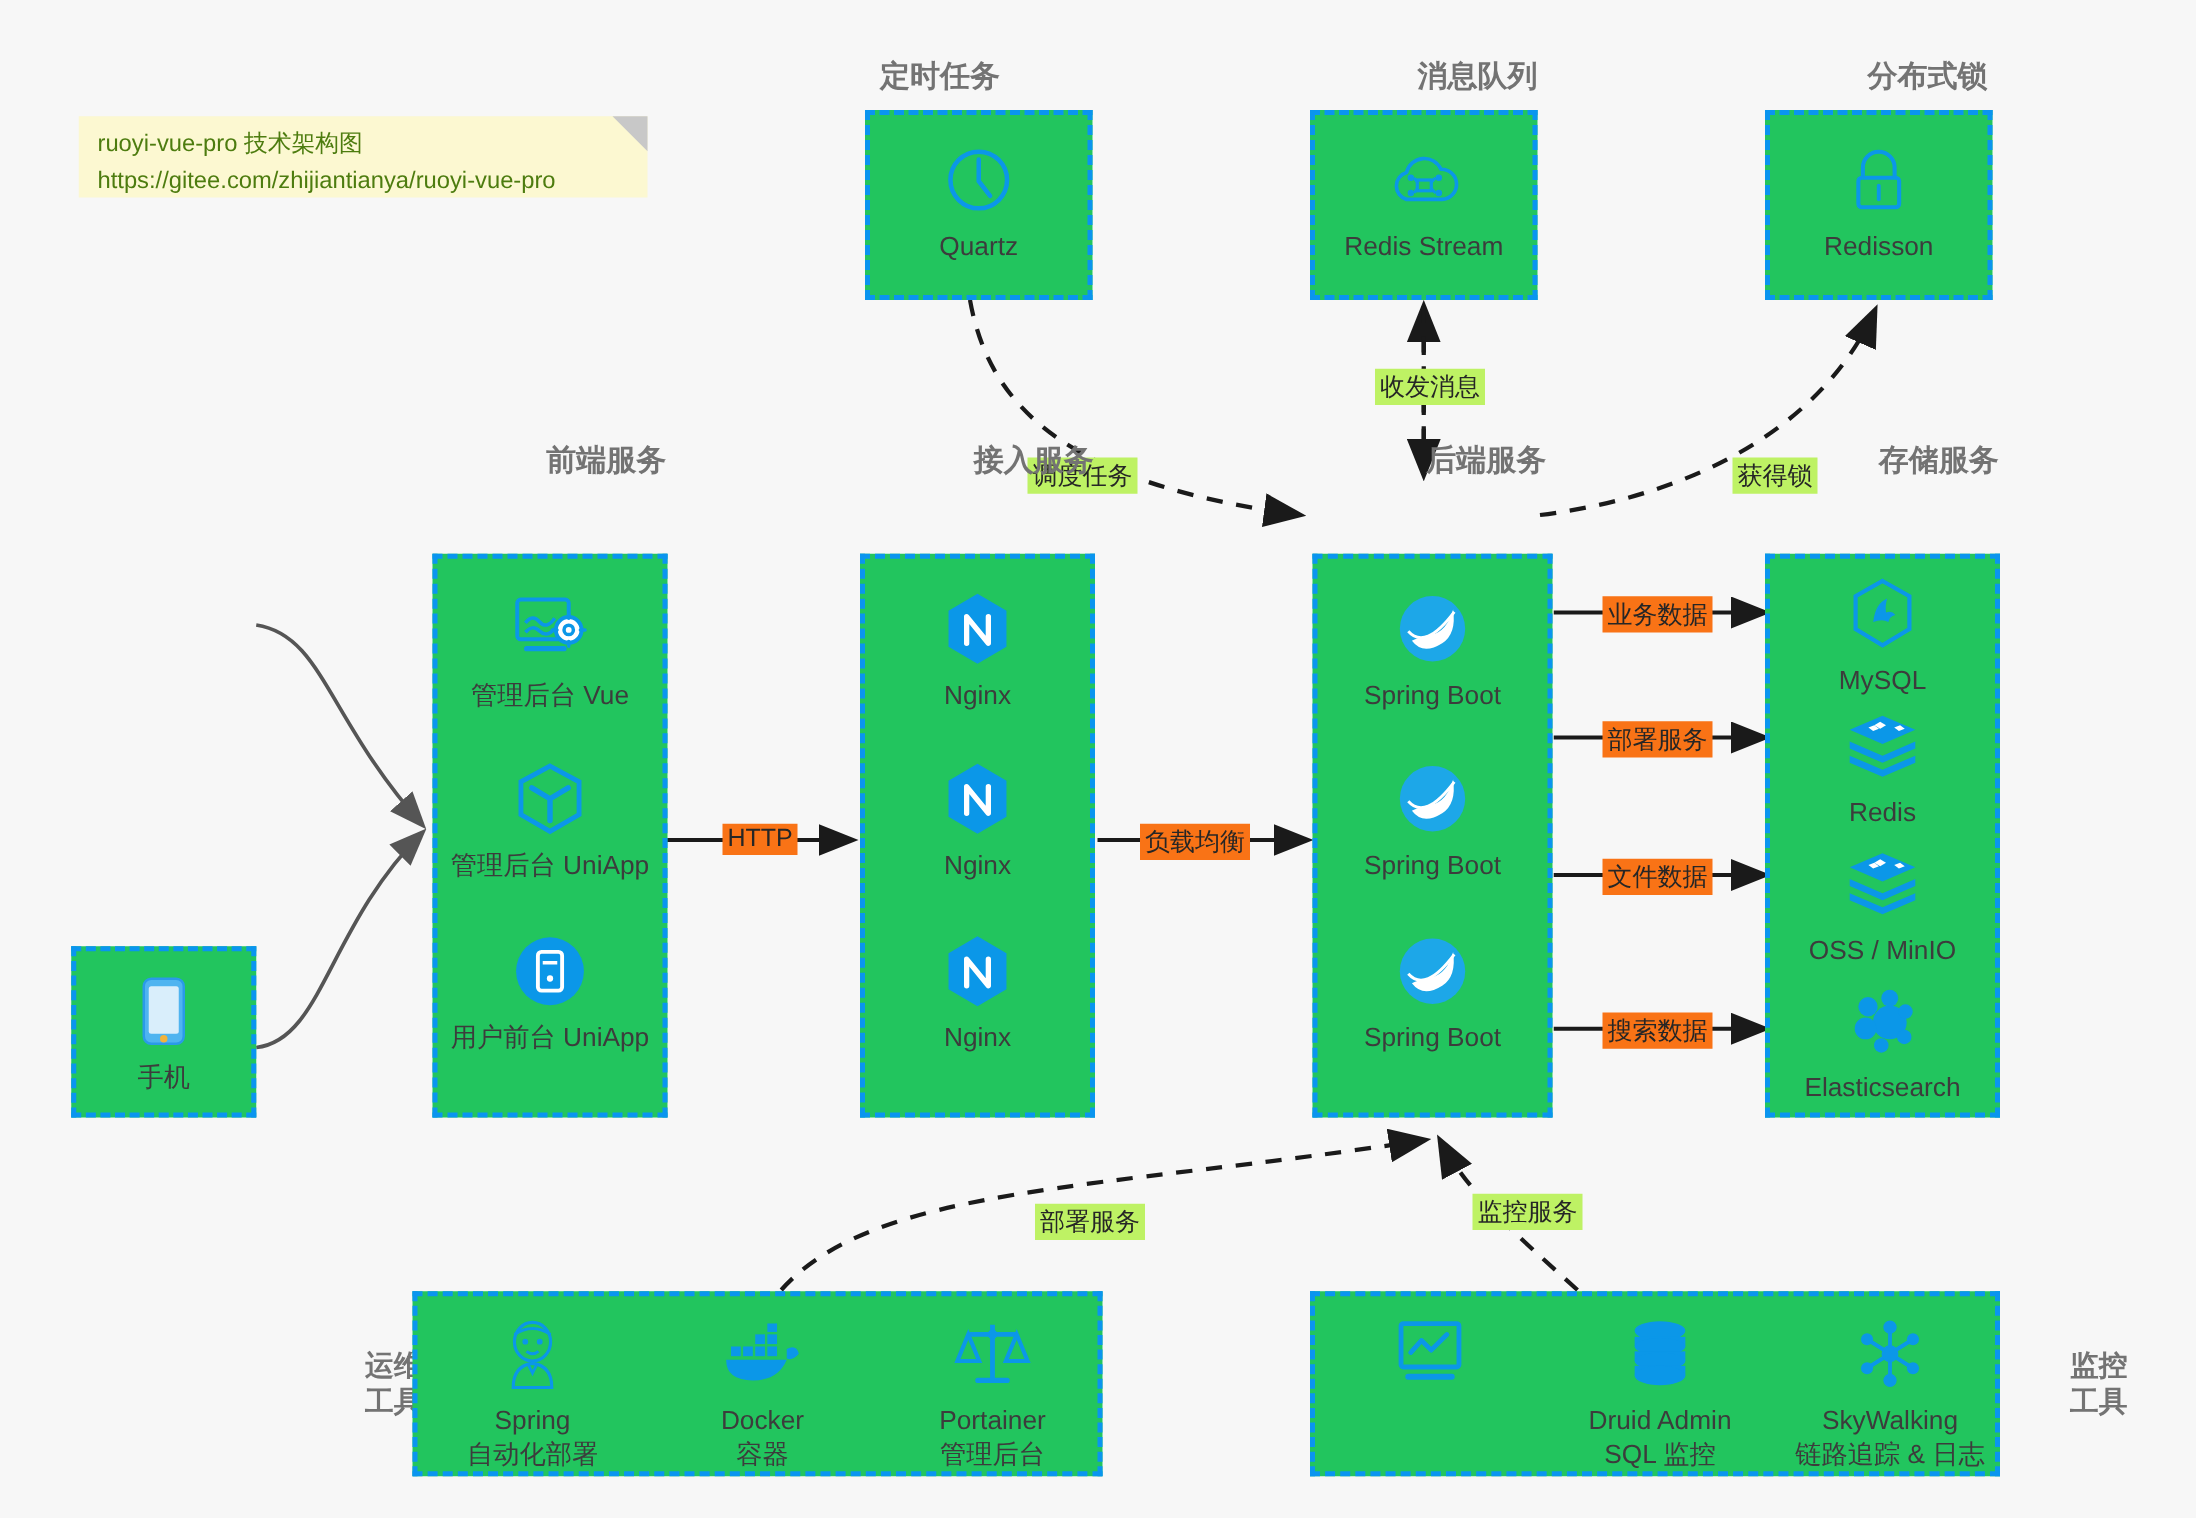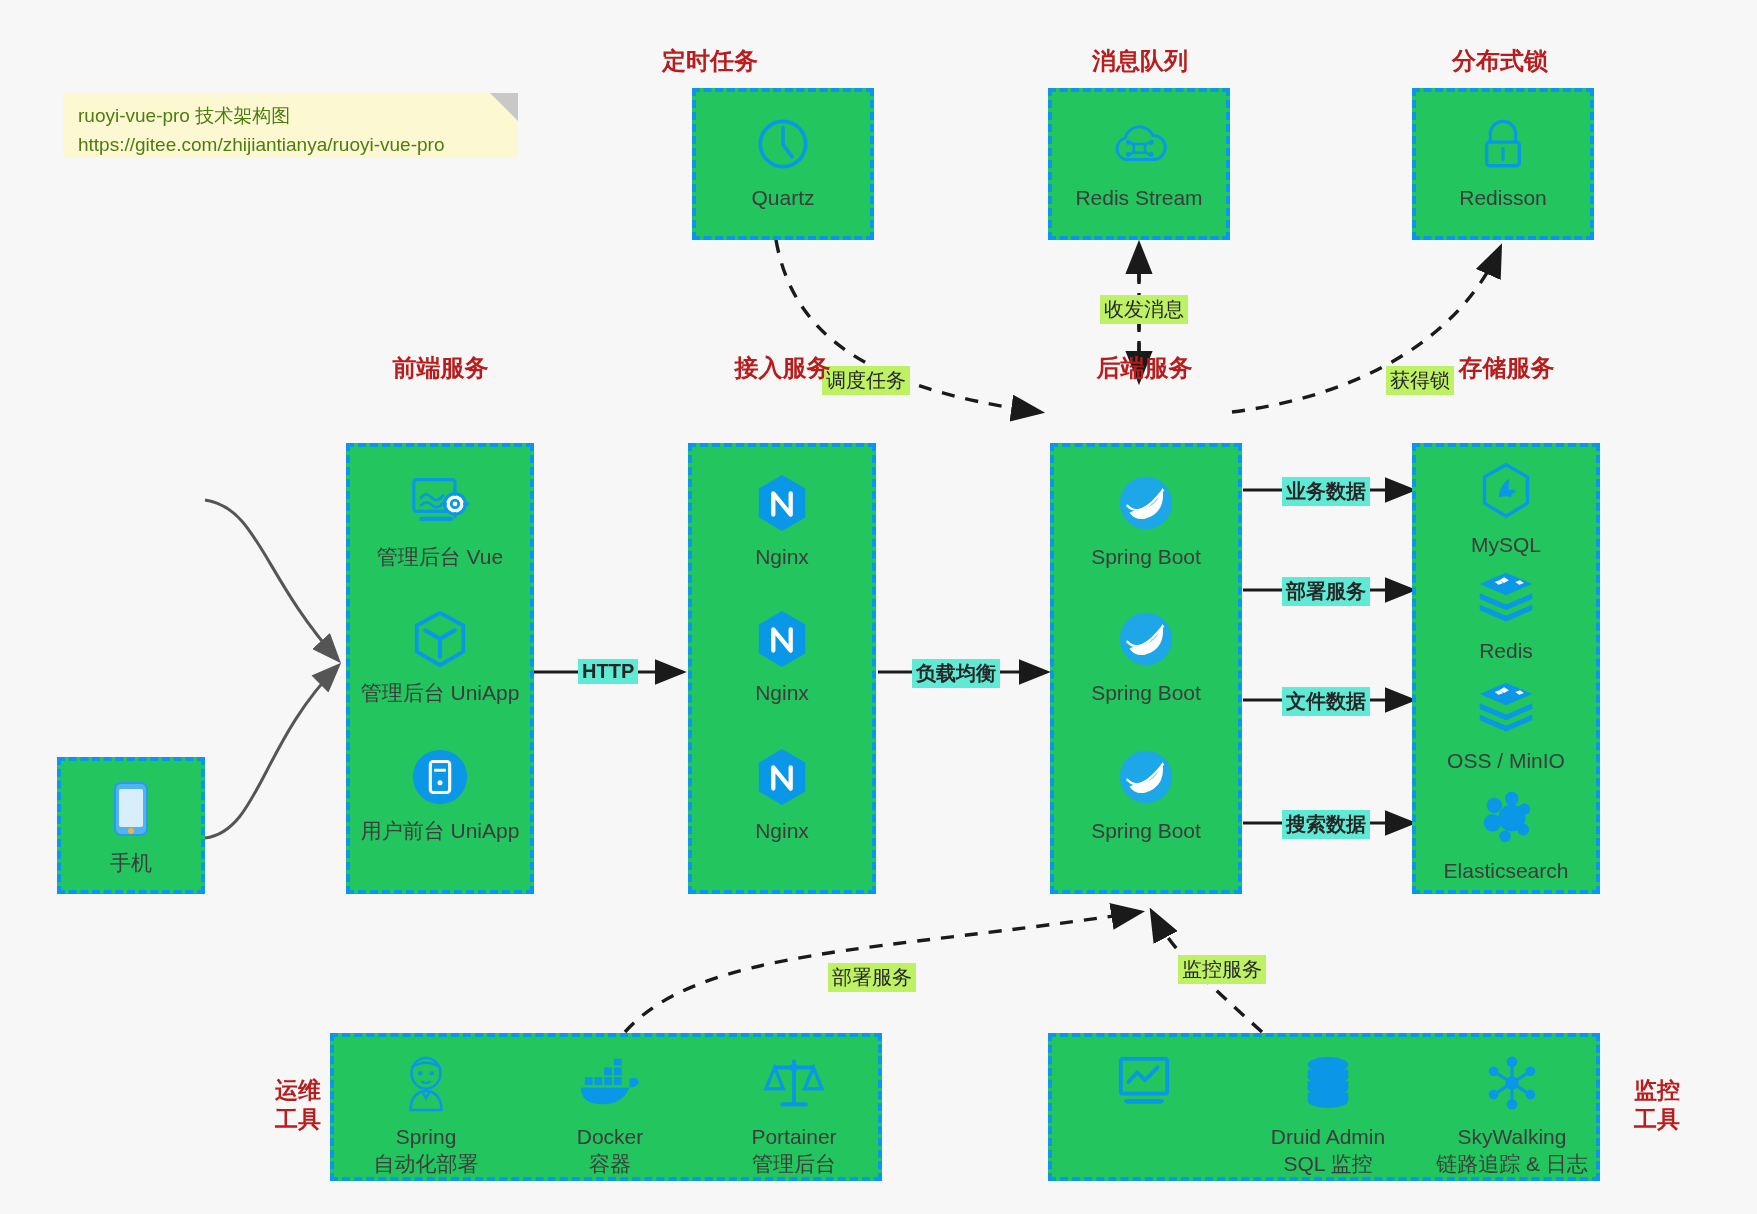--- a/index.html
+++ b/index.html
@@ -12,33 +12,33 @@
 
   
   .note{position:absolute;left:63px;top:93px;width:455px;height:65px;
         background:#fcf8d1;box-shadow:none;}
   .note .fold{position:absolute;right:0;top:0;width:0;height:0;
         border-left:28px solid transparent;border-top:28px solid #c8c8c8;}
   .note .txt{position:absolute;left:15px;top:8px;font-size:19px;color:#4d7c0f;line-height:1.55;white-space:nowrap;}
 
   
   .gbox{position:absolute;border:4px dashed #0a95ef;background:#22c55e;box-sizing:border-box;}
-  .gtitle{position:absolute;color:#b91c1c;font-weight:bold;font-size:24px;text-align:center;white-space:nowrap;font-family:Liberation Mono, monospace;}
+  .gtitle{position:absolute;color:#737373;font-weight:bold;font-size:24px;text-align:right;white-space:nowrap;}
   .gtitle.side{font-size:23px;line-height:1.25;}
 
   
   .node{position:absolute;width:100%;left:0;text-align:center;}
   .node .ic{height:64px;display:flex;align-items:center;justify-content:center;}
   .node .lbl{margin-top:8px;font-size:21px;color:#3c3c3c;white-space:nowrap;line-height:1.3;}
   .node .lbl .sub{display:block;}
 
   
   .elabel{position:absolute;font-size:20px;color:#262626;background:#bef264;
           padding:1px 4px;white-space:nowrap;}
-  .elabel.solid{background:#5eead4;font-weight:bold;}
+  .elabel.solid{background:#f97316;}
 
   svg .ln{stroke:#1a1a1a;stroke-width:3.2;fill:none;}
   svg .dsh{stroke:#1a1a1a;stroke-width:3.4;fill:none;stroke-dasharray:13 11;}
   svg .gry{stroke:#555555;stroke-width:3;fill:none;}
 </style>
 </head>
 <body>
 
 <div id="canvas">
 

